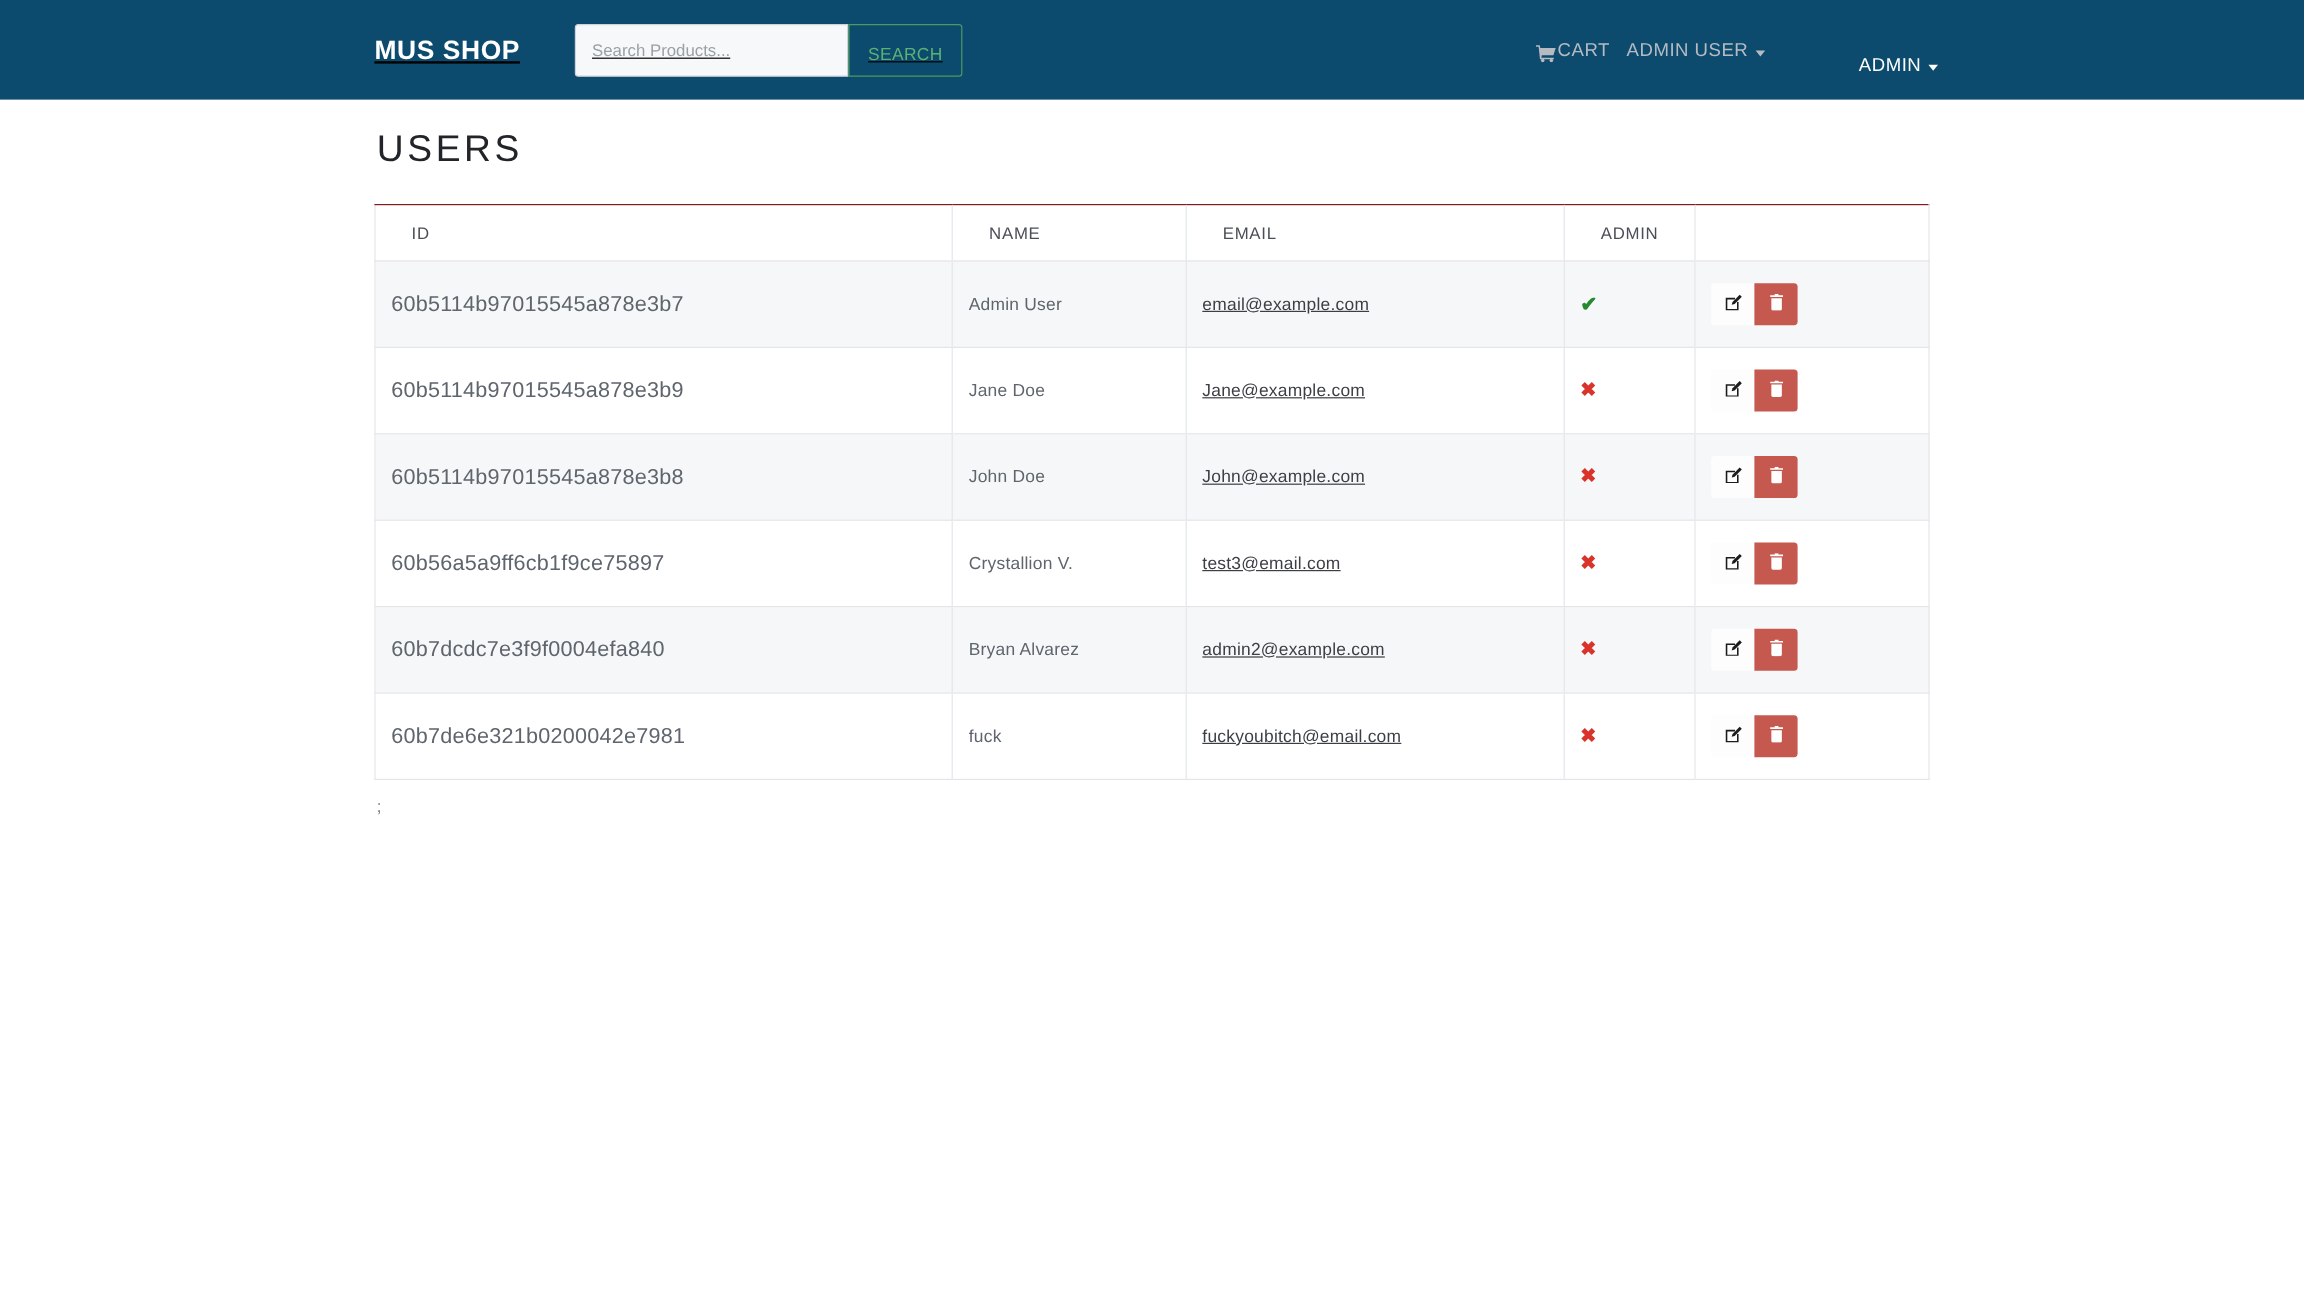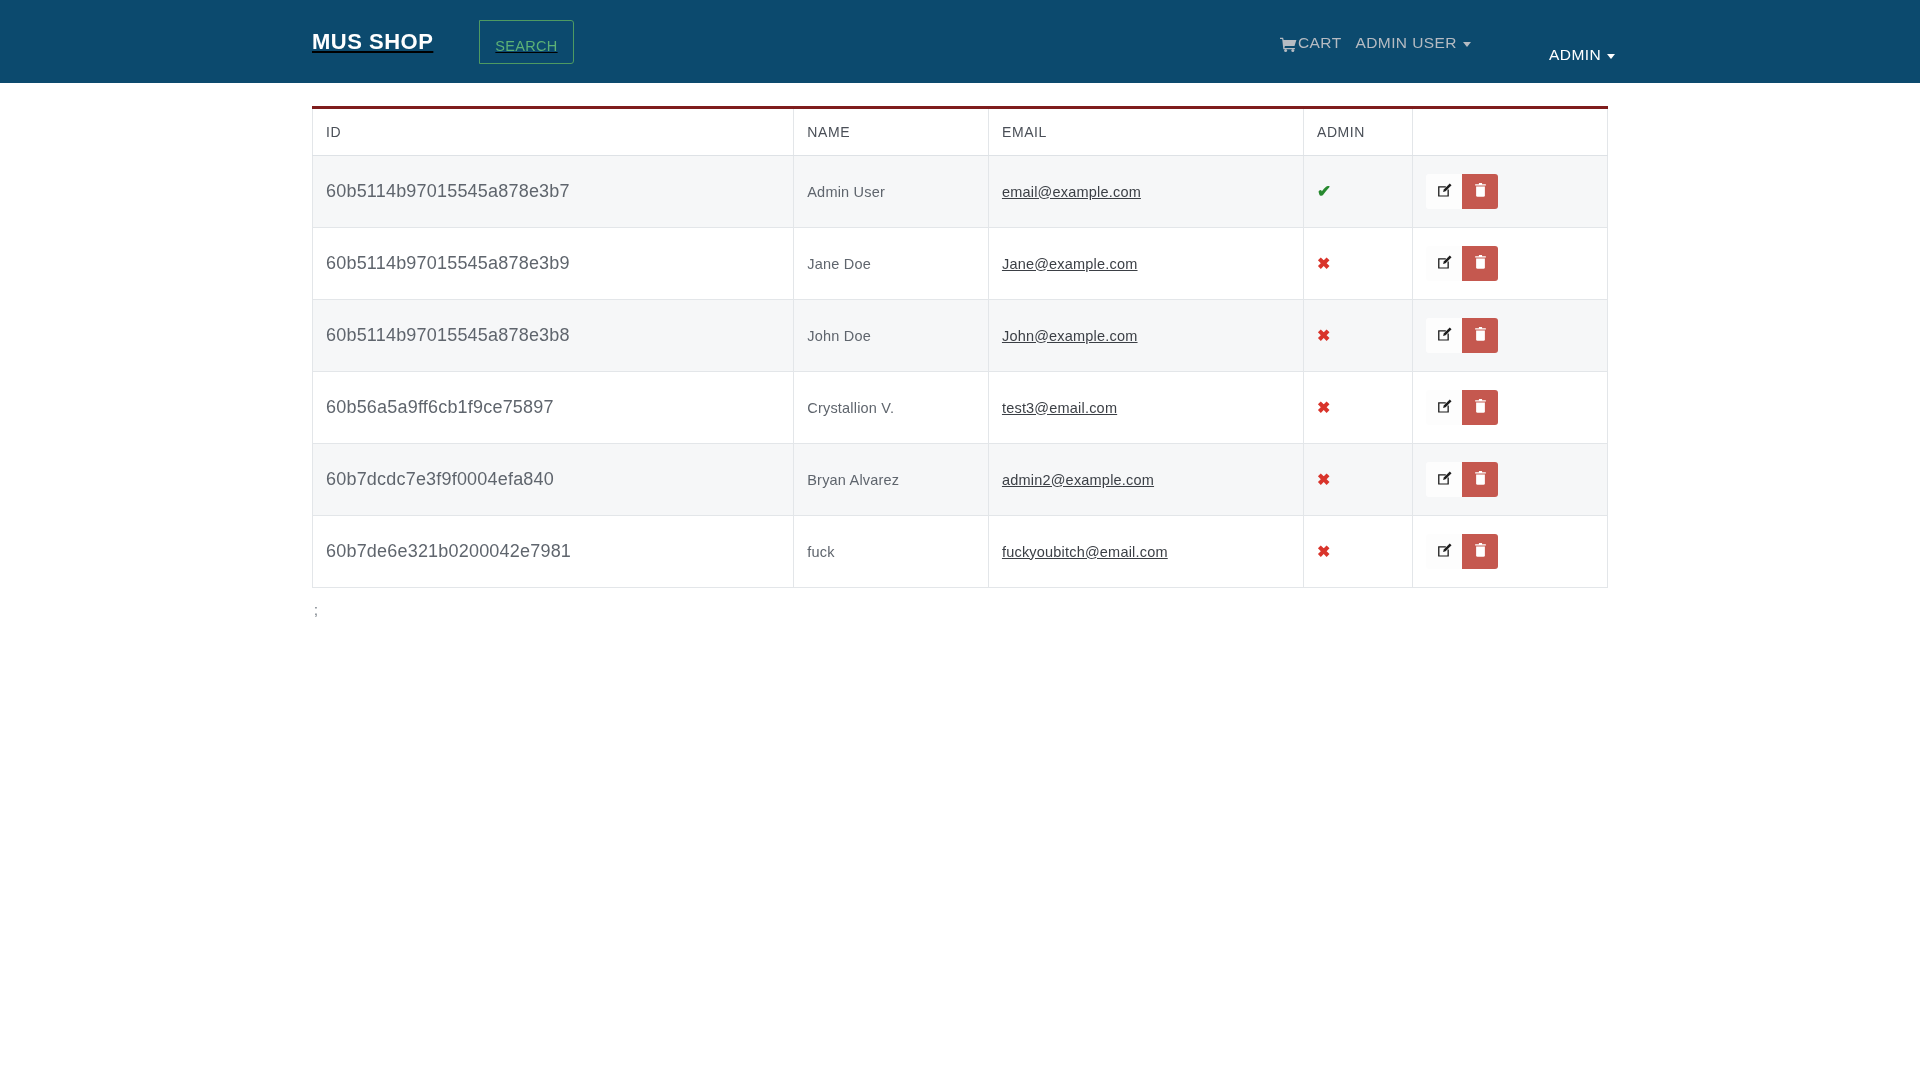--- a/index.html
+++ b/index.html
@@ -145,22 +145,22 @@
     color: #5a6068;
     table-layout: fixed;
   }
   .user-table th {
     text-align: left;
     font-weight: 400;
     font-size: 14px;
     letter-spacing: 0.6px;
     color: #4a4f57;
     text-transform: uppercase;
-    padding: 15px 13px;
-    border-top: 3px solid #7f1d1d;
+    padding: 15px 30px;
+    border-top: 1px solid #7f1d1d;
     border-bottom: 1px solid #dee2e6;
     border-left: 1px solid #e3e6e9;
     background: #ffffff;
   }
   .user-table th:last-child { border-right: 1px solid #e3e6e9; }
   .user-table td {
     padding: 18px 13px;
     border-bottom: 1px solid #e3e6e9;
     border-left: 1px solid #e3e6e9;
     vertical-align: middle;
@@ -222,20 +222,21 @@
     padding-top: 17px;
   }
 </style>
 </head>
 <body>
 
 <div class="navbar">
   <a class="brand" href="#">MUS SHOP</a>
 
   <div class="search-form">
+    <input class="search-input" type="text" placeholder="Search Products..." style="">
     <button class="search-btn">Search</button>
   </div>
 
   <div class="nav-right">
     <div class="nav-group-left">
       <a class="nav-link" href="#">
         <span class="cart-icon">
           <svg width="17" height="15" viewBox="0 0 17 15" fill="#b6bbc2" xmlns="http://www.w3.org/2000/svg">
             <path d="M0 0.8h3.1l0.55 2.1H16.4l-1.9 6.2H4.9L4.45 11.1H14.9v1.2H3.3L2.2 2.0H0z"></path>
             <circle cx="5.6" cy="13.4" r="1.5"></circle>
@@ -252,20 +253,21 @@
 
     <a class="nav-admin" href="#">
       <span>Admin</span>
       <span class="caret"></span>
     </a>
   </div>
 </div>
 
 <div class="container">
 
+  <h1 class="page-title">Users</h1>
 
   <table class="user-table">
     <colgroup>
       <col class="col-id">
         <col class="col-name">
         <col class="col-email">
       <col class="col-admin">
         <col class="col-actions">
     </colgroup>
     <thead>

